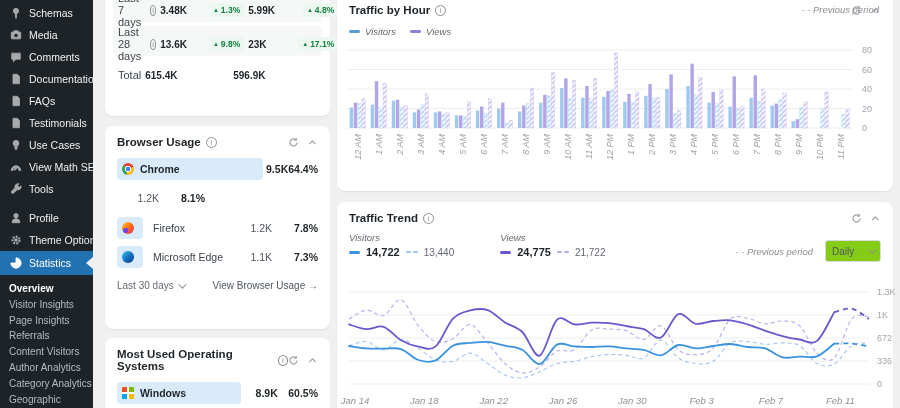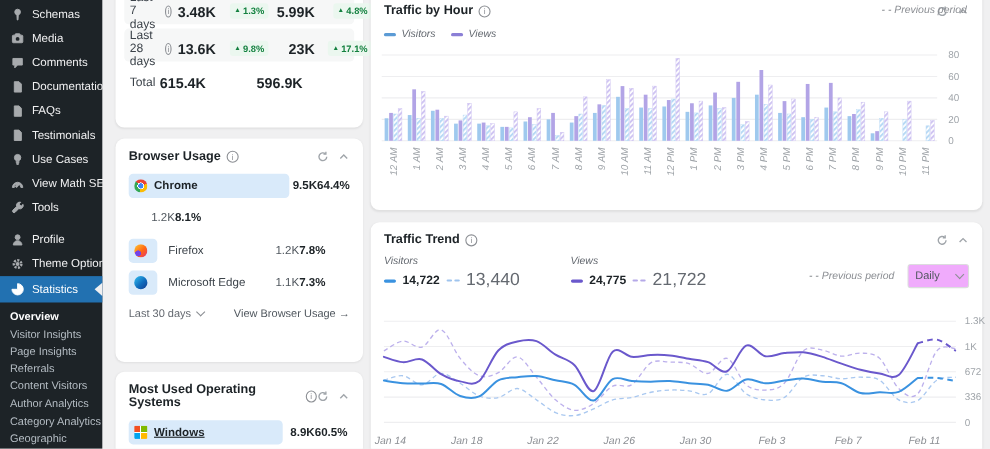--- a/index.html
+++ b/index.html
@@ -27,41 +27,41 @@
   .card-title { font-size:11.5px; font-weight:bold; color:#1d2327; display:flex; align-items:center; gap:5px; }
   .head-icons { margin-left:auto; display:flex; align-items:center; gap:8px; color:#8c8f94; }
   .info-i { width:11px; height:11px; border:1px solid #8c8f94; border-radius:50%; display:inline-flex; align-items:center; justify-content:center; font-size:7.5px; color:#8c8f94; font-style:normal; font-weight:normal; }
   .icon-btn { cursor:pointer; display:inline-flex; }
   .icon-btn svg { width:11px; height:11px; stroke:#a0a5aa; fill:none; stroke-width:1.6; }
 
   
   .sum-row { display:grid; grid-template-columns:1fr 36px 44px 38px 48px; align-items:center; height:30px; margin:0 8px 4px 8px; padding:0 5px; border-radius:4px; column-gap:4px; }
   .sum-row.shaded { background:#f6f7f7; }
   .sum-label { display:flex; align-items:center; gap:4px; color:#3c434a; }
-  .sum-val { text-align:right; color:#1d2327; font-weight:bold; font-size:13px; }
+  .sum-val { text-align:left; color:#1d2327; font-weight:bold; font-size:10px; }
   .badge { justify-self:end; display:inline-flex; align-items:center; gap:2px; background:#ebf7ef; color:#13813f; font-size:8.5px; font-weight:bold; border-radius:3px; padding:2px 4px; }
   .badge .tri { font-size:6px; line-height:1; }
   .badge.empty { background:transparent; }
 
   
   .brow { display:flex; align-items:center; height:29.5px; padding:0 12px; }
   .pill-wrap { flex:1; }
   .pill { display:flex; align-items:center; gap:6px; background:#d9eafa; border-radius:4px; height:22px; padding:0 5px; color:#1d2327; font-weight:bold; font-size:10.5px; white-space:nowrap; overflow:visible; }
   .bicon { width:12px; height:12px; border-radius:50%; flex:0 0 12px; }
   .bicon.chrome { background:
       radial-gradient(circle at center, #4285f4 0 26%, #fff 30% 36%, rgba(0,0,0,0) 38%),
       conic-gradient(from -50deg, #ea4335 0 120deg, #fbbc05 120deg 240deg, #34a853 240deg 360deg); }
   .bicon.firefox { background:radial-gradient(circle at 30% 70%, #7542e5 0 22%, rgba(0,0,0,0) 24%), linear-gradient(135deg,#ffcb33,#ff6611 55%,#e2317a); }
   .bicon.edge { background:linear-gradient(135deg,#35c1f1,#0f6cbd 55%,#123a8f); }
   .bicon.windows { border-radius:1px; background-image:
       linear-gradient(to right, rgba(0,0,0,0) 45%, #fff 45% 55%, rgba(0,0,0,0) 55%),
       linear-gradient(to bottom, rgba(0,0,0,0) 45%, #fff 45% 55%, rgba(0,0,0,0) 55%),
       conic-gradient(#7fba00 0 25%, #ffb900 0 50%, #00a4ef 0 75%, #f25022 0); }
   .bval { width:42px; text-align:right; color:#50575e; font-size:10.5px; }
-  .bpct { width:46px; color:#1d2327; font-weight:bold; font-size:10.5px; }
+  .bpct { width:46px; text-align:right; color:#1d2327; font-weight:bold; font-size:10.5px; }
   .card-foot { display:flex; align-items:center; padding:8px 12px; color:#646970; font-size:10px; }
   .foot-link { margin-left:auto; color:#50575e; cursor:pointer; }
   .caret-down { display:inline-block; width:6px; height:6px; border-right:1.4px solid #8c8f94; border-bottom:1.4px solid #8c8f94; transform:rotate(45deg) translateY(-2px); margin-left:4px; }
 
   
   .legend-row { display:flex; align-items:center; gap:14px; padding:4px 12px 0 12px; }
   .legend-item { display:flex; align-items:center; gap:5px; font-style:italic; color:#646970; font-size:9.5px; }
   .dash { width:11px; height:3px; border-radius:2px; display:inline-block; }
   .dash.blue { background:#5b9bd5; }
   .dash.purple { background:#8b7fd6; }
@@ -69,23 +69,23 @@
   .hour-prev { position:absolute; right:14px; top:26px; }
 
   .trend-stats { display:flex; align-items:flex-start; padding:2px 12px 0 12px; gap:46px; }
   .tlabel { font-style:italic; color:#646970; font-size:9.5px; margin-bottom:3px; }
   .tvals { display:flex; align-items:center; gap:6px; }
   .tvals b { font-size:11px; color:#1d2327; }
   .prevdash { display:inline-flex; gap:2px; }
   .prevdash i { width:5px; height:2.5px; border-radius:1px; display:block; }
   .prevdash.blue i { background:#9fc4ee; }
   .prevdash.purple i { background:#b5a9e8; }
-  .prevval { color:#646970; font-size:16px; }
+  .prevval { color:#646970; font-size:10px; }
   .trend-right { position:absolute; right:12px; top:38px; display:flex; align-items:center; gap:12px; }
-  .select-box { display:flex; align-items:center; justify-content:space-between; width:56px; height:22px; border:1px solid #dcdcde; border-radius:3px; padding:0 6px; color:#50575e; font-size:10px; background:#f0abfc; cursor:pointer; }
+  .select-box { display:flex; align-items:center; justify-content:space-between; width:56px; height:22px; border:1px solid #dcdcde; border-radius:3px; padding:0 6px; color:#50575e; font-size:10px; background:#84cc16; cursor:pointer; }
 
   svg.chart { position:absolute; left:0; overflow:visible; }
 </style>
 </head>
 <body>
 
 <div class="stage">
 
   <aside class="sidebar">
     <div class="sb-item">
@@ -328,21 +328,21 @@
           </span>
         <span class="icon-btn">
             <svg viewBox="0 0 14 14">
               <path d="M3 9 L7 5 L11 9"></path>
             </svg>
           </span>
       </span>
     </div>
     <div class="brow">
       <div class="pill-wrap">
-          <div class="pill" style="width: 140px; text-decoration: underline;">
+          <div class="pill" style="width: 124px;">
             <span class="bicon windows"></span>
             <span>Windows</span>
           </div>
         </div>
       <span class="bval" style="font-weight:bold;color:#1d2327">8.9K</span>
       <span class="bpct">60.5%</span>
     </div>
   </div>
 
   <div class="card" style="left:337px; top:-22px; width:556px; height:213px;">

